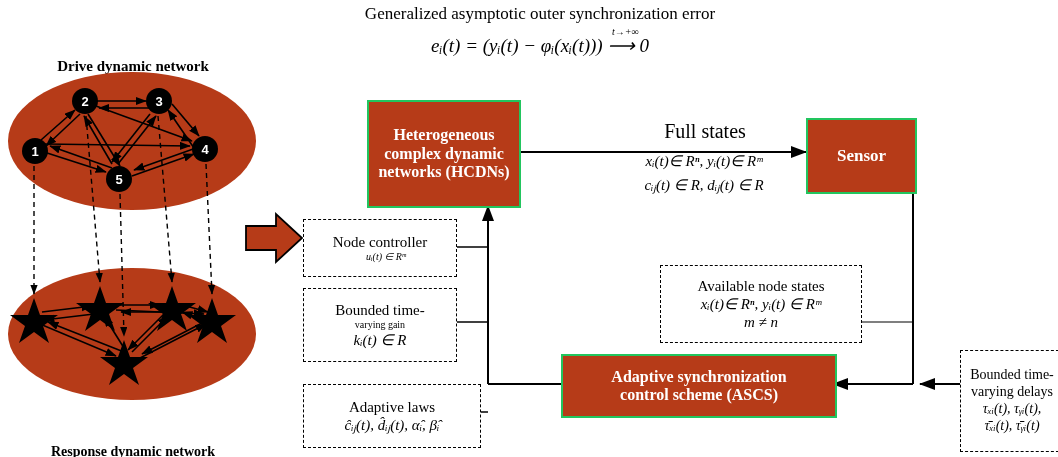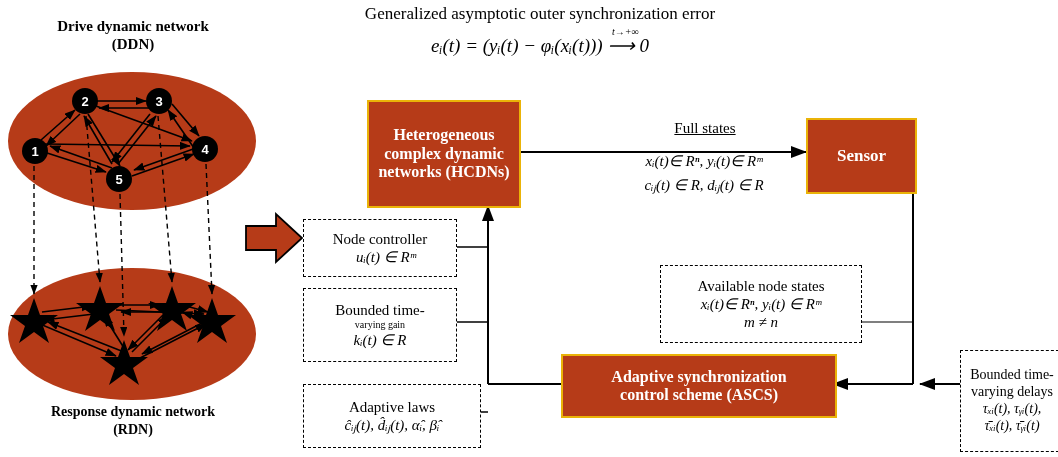--- a/index.html
+++ b/index.html
@@ -17,20 +17,21 @@
     padding-left: 29px;
   }
   .abs { position: absolute; }
   .ctr { text-align: center; }
 
   
   .bold-serif {
     font-family: "Liberation Serif", serif;
     font-weight: bold;
     color: #000;
+    margin-top: 40px;
   }
   .plain-serif {
     font-family: "Liberation Serif", serif;
     color: #000;
   }
   .math {
     font-family: "Liberation Serif", serif;
     font-style: italic;
     color: #000;
   }
@@ -51,21 +52,21 @@
     font-size: 13px;
     display: flex;
     align-items: center;
     justify-content: center;
     z-index: 6;
   }
 
   
   .orange-box {
     background: #b63b18;
-    border: 2px solid #eab308;
+    border: 2px solid #22c55e;
     color: #fff;
     font-family: "Liberation Serif", serif;
     font-weight: bold;
     display: flex;
     flex-direction: column;
     align-items: center;
     justify-content: center;
     text-align: center;
     line-height: 1.15;
   }
@@ -214,34 +215,34 @@
   <div class="abs orange-box" style="left:806px; top:118px; width:107px; height:72px; font-size:17px;">
     <div>Sensor</div>
   </div>
 
   <div class="abs orange-box" style="left:561px; top:354px; width:272px; height:60px; font-size:16px;">
     <div>Adaptive synchronization</div>
     <div>control scheme (ASCS)</div>
   </div>
 
   <div class="abs ctr" style="left:600px; top:120px; width:210px;">
-    <div class="plain-serif" style="font-size:15px;text-decoration:underline;">Full states</div>
+    <div class="plain-serif" style="font-size:20px;">Full states</div>
   </div>
   <div class="abs ctr math" style="left:596px; top:152px; width:216px; font-size:15px;">xᵢ(t)∈ Rⁿ,  yᵢ(t)∈ Rᵐ</div>
   <div class="abs ctr math" style="left:596px; top:174px; width:216px; font-size:15px;">cᵢⱼ(t) ∈ R,  dᵢⱼ(t) ∈ R</div>
 
   <div class="abs dashed-box" style="left:660px; top:265px; width:200px; height:76px;">
     <div class="plain-serif" style="font-size:15px;">Available node states</div>
     <div class="math" style="font-size:15px;font-style:italic;">xᵢ(t)∈ Rⁿ,  yᵢ(t) ∈ Rᵐ</div>
     <div class="math" style="font-size:15px;">m ≠ n</div>
   </div>
 
   <div class="abs dashed-box" style="left:303px; top:219px; width:152px; height:56px;">
     <div class="plain-serif" style="font-size:15px;">Node controller</div>
-    <div class="math" style="font-size:15px;margin-left:12px;">uᵢ(t) ∈ Rᵐ</div>
+    <div class="math" style="font-size:10px;margin-left:12px;">uᵢ(t) ∈ Rᵐ</div>
   </div>
 
   <div class="abs dashed-box" style="left:303px; top:288px; width:152px; height:72px;">
     <div class="plain-serif" style="font-size:15px;">Bounded time-</div>
     <div class="plain-serif" style="font-size:10px;">varying gain</div>
     <div class="math" style="font-size:15px;">kᵢ(t) ∈ R</div>
   </div>
 
   <div class="abs dashed-box" style="left:303px; top:384px; width:176px; height:62px;">
     <div class="plain-serif" style="font-size:15px;">Adaptive laws</div>

